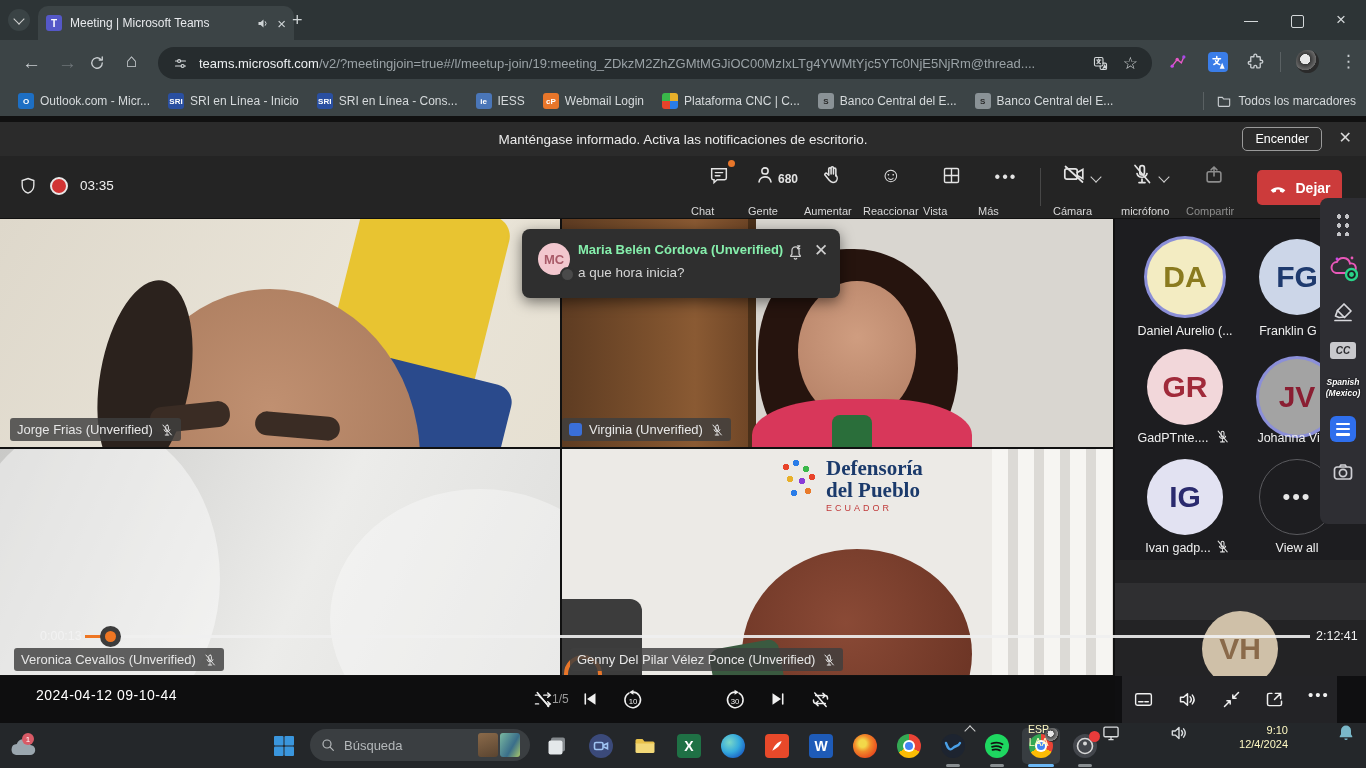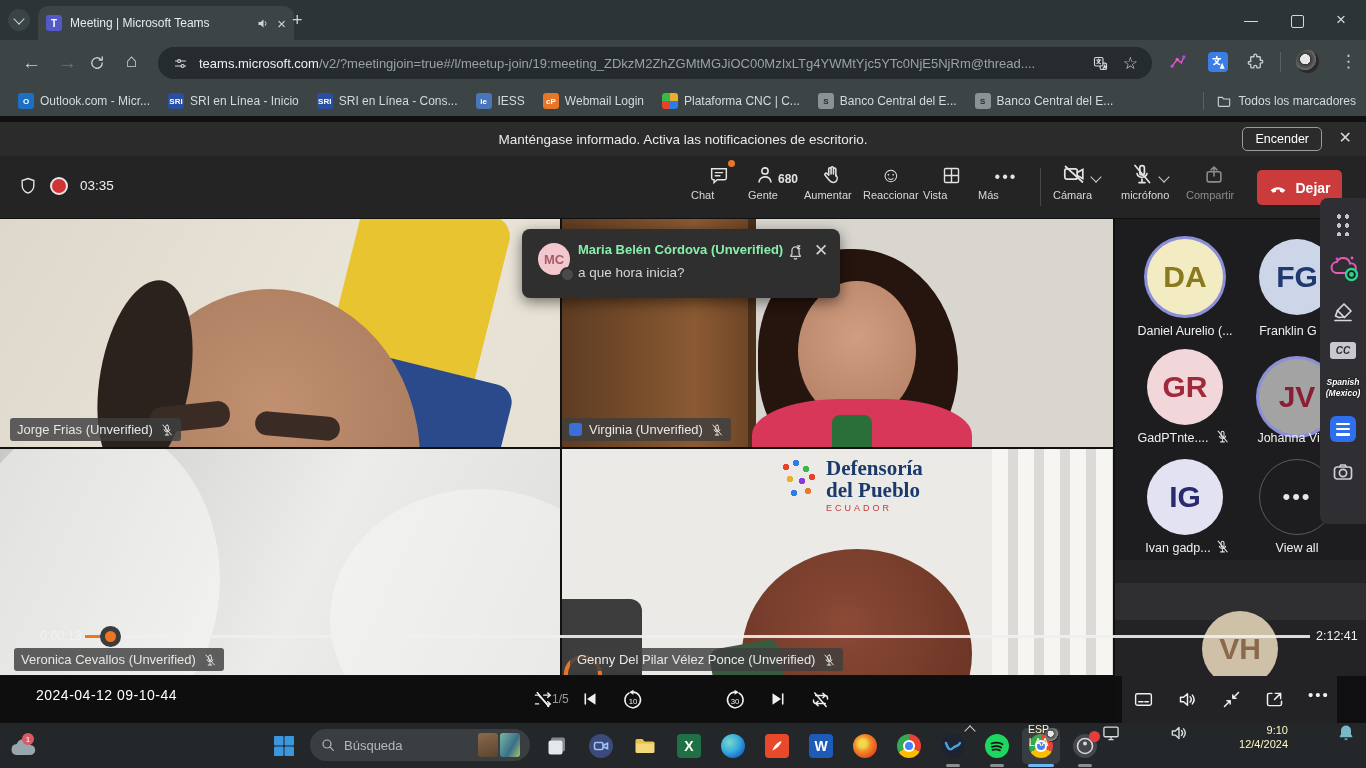--- a/index.html
+++ b/index.html
@@ -40,21 +40,21 @@
   .notifmsg{position:absolute;left:0;right:0;text-align:center;font-size:13.5px;}
   .encender{position:absolute;right:44px;top:5px;height:22px;padding:0 12px;border:1px solid #9a9a9a;
     border-radius:5px;color:#fff;font-size:12.5px;display:flex;align-items:center;background:transparent;}
   .notifx{position:absolute;right:14px;top:6px;color:#d8d8d8;font-size:16px;}
   
   .tbar{left:0;top:156px;width:1366px;height:62px;background:#242424;color:#e6e6e6;}
   .timer{left:80px;top:178px;font-size:13.5px;color:#f0f0f0;}
   .rec{left:50px;top:177px;width:18px;height:18px;border-radius:50%;border:2px solid #e8e8e8;
     background:#d13434;box-sizing:border-box;box-shadow:inset 0 0 0 2px #5a1d1d00;}
   .tbtn{top:162px;width:56px;color:#e3e3e3;}
-  .tbtn .lab{font-size:11px;margin-top:3px;color:#d8d8d8;white-space:nowrap;}
+  .tbtn .lab{font-size:11px;margin-top:19px;color:#d8d8d8;white-space:nowrap;}
   .tbtn .irow{height:24px;display:flex;align-items:flex-end;justify-content:center;position:relative;}
   .badge-dot{position:absolute;right:12px;top:-2px;width:7px;height:7px;border-radius:50%;background:#e8762a;}
   .pcount{font-size:12px;font-weight:bold;margin-left:2px;}
   .chev{width:7px;height:7px;border-right:1.6px solid #cfcfcf;border-bottom:1.6px solid #cfcfcf;
     transform:rotate(45deg);display:inline-block;}
   .tdiv{left:1040px;top:168px;width:1px;height:38px;background:#474747;}
   .dim{color:#8d8d8d !important;}
   .dejar{left:1257px;top:170px;width:85px;height:35px;background:#cc3b3b;border-radius:5px;
     display:flex;align-items:center;justify-content:center;color:#fff;font-size:14px;font-weight:bold;gap:7px;}
   

